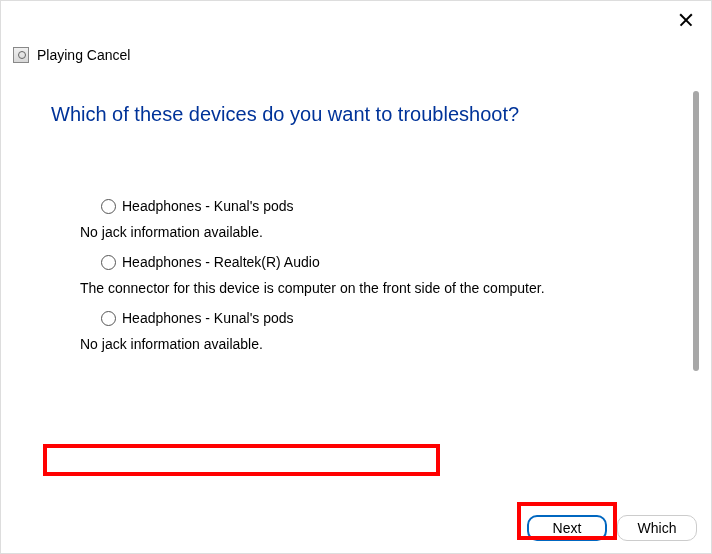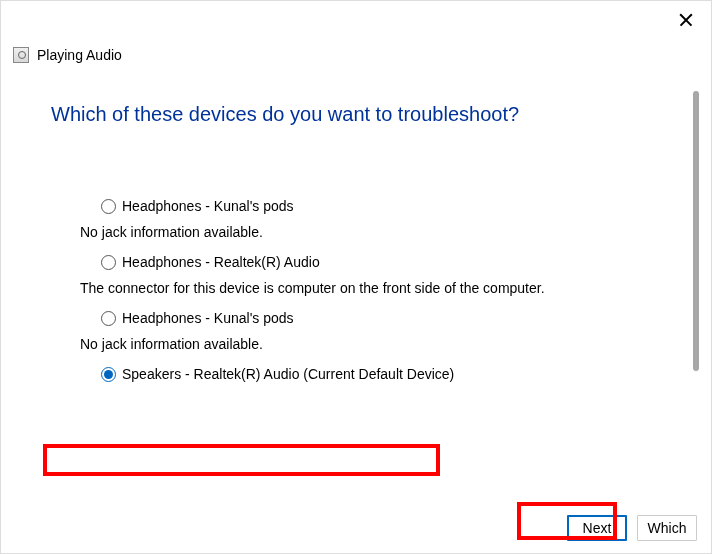--- a/index.html
+++ b/index.html
@@ -141,43 +141,43 @@
       height: 38px;
     }
     .footer {
       position: absolute;
       bottom: 12px;
       right: 14px;
       display: flex;
       gap: 10px;
     }
     .btn {
-      width: 60px;
+      width: 80px;
       height: 26px;
       font-size: 14px;
       font-family: inherit;
       background: #fff;
       border: 1px solid #ccc;
-      border-radius: 1px;
+      border-radius: 10px;
       cursor: pointer;
     }
     .btn.primary {
       border: 2px solid #0067c0;
     }
   </style>
 </head>
 <body>
 
 <div class="titlebar">
   <div class="close-btn"></div>
 </div>
 
 <div class="header-row">
   <div class="header-icon"></div>
-  <div class="header-title">Playing Audio</div>
+  <div class="header-title">Playing Cancel</div>
 </div>
 
 <div class="content">
   <div class="heading">Which of these devices do you want to troubleshoot?</div>
   <div class="scrollbar-stub"></div>
 
   <div class="options">
     <div class="opt-row">
       <div class="opt-radio"></div>
       <div class="opt-label">Headphones - Kunal's pods</div>
@@ -189,24 +189,20 @@
       <div class="opt-label">Headphones - Realtek(R) Audio</div>
     </div>
     <div class="opt-desc">The connector for this device is computer on the front side of the computer.</div>
 
     <div class="opt-row">
       <div class="opt-radio"></div>
       <div class="opt-label">Headphones - Kunal's pods</div>
     </div>
     <div class="opt-desc">No jack information available.</div>
 
-    <div class="opt-row">
-      <div class="opt-radio selected"></div>
-      <div class="opt-label">Speakers - Realtek(R) Audio (Current Default Device)</div>
-    </div>
   </div>
 </div>
 
 <div class="footer">
   <button class="btn primary">Next</button>
   <button class="btn">Which</button>
 </div>
 
 <div class="highlight-box highlight-1"></div>
 <div class="highlight-box highlight-2"></div>

